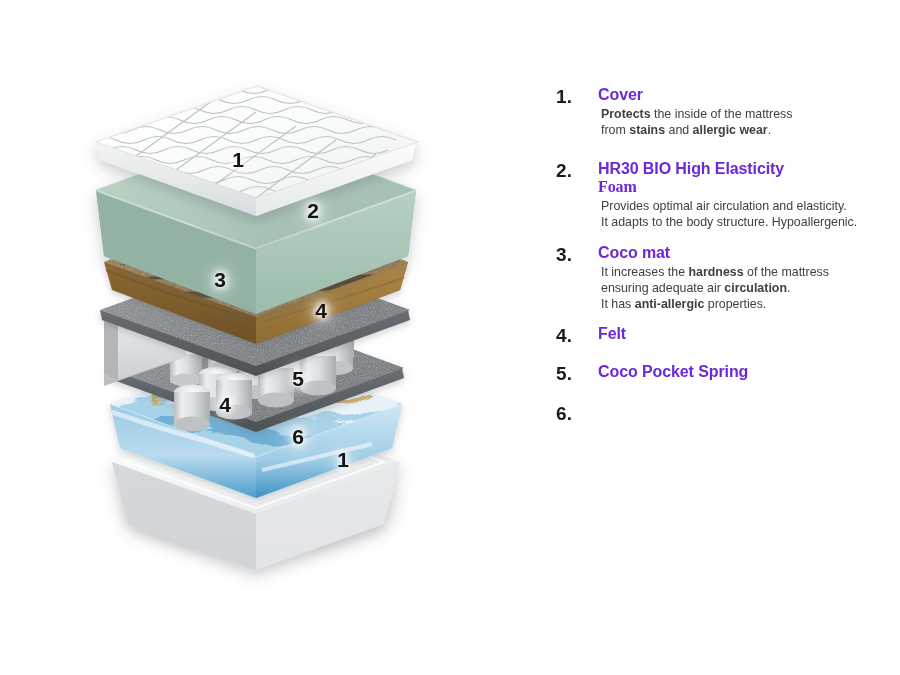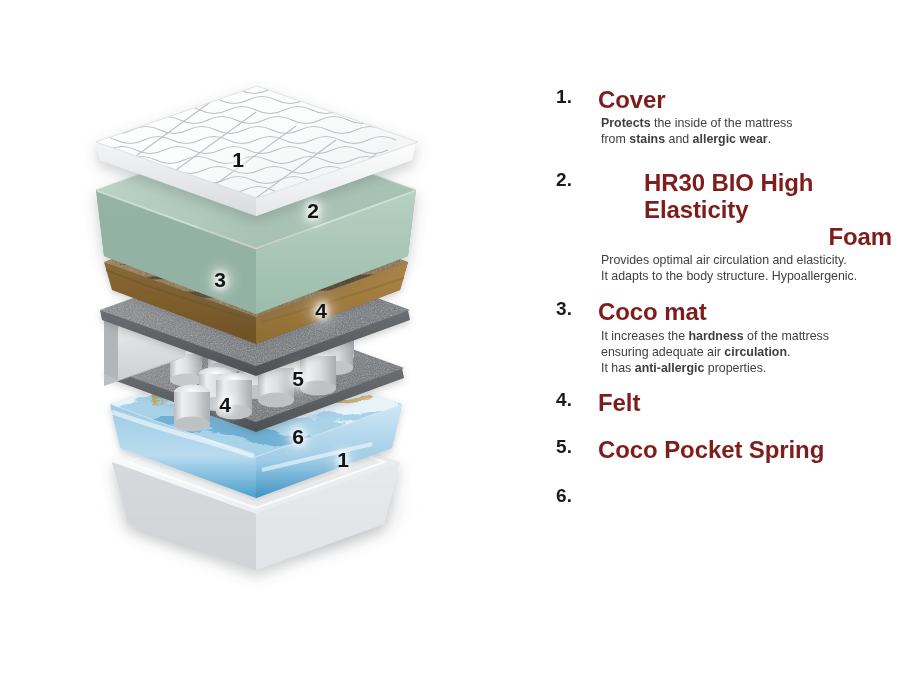--- a/index.html
+++ b/index.html
@@ -45,25 +45,25 @@
   }
   .item{position:relative;margin-bottom:4px;}
   .item .num{
     position:absolute;left:0;top:0;
     font-size:19px;font-weight:bold;color:#1a1a1a;
     letter-spacing:.2px;
   }
   .item .body{margin-left:42px;}
   .item h3{
     margin:0 0 2px 0;
-    font-size:24px;font-weight:bold;color:#7f1d1d;
+    font-size:16px;font-weight:bold;color:#6d28d9;
     line-height:1.13;letter-spacing:-.1px;
   }
-  .item h3.wrap2{text-align:left;margin-left:46px;}
-  .item h3 .l2{display:block;text-align:right;}
+  .item h3.wrap2{text-align:left;}
+  .item h3 .l2{display:block;text-align:left;font-family:Liberation Serif, serif;}
   .item p{
     margin:0;margin-left:3px;
     font-size:12.4px;line-height:1.29;color:#404040;
   }
   .item p b{font-weight:bold;}
 
   .gap-a{margin-bottom:22px;}
   .gap-b{margin-bottom:14px;}
   .gap-c{margin-bottom:13px;}
   .gap-d{margin-bottom:20px;}

